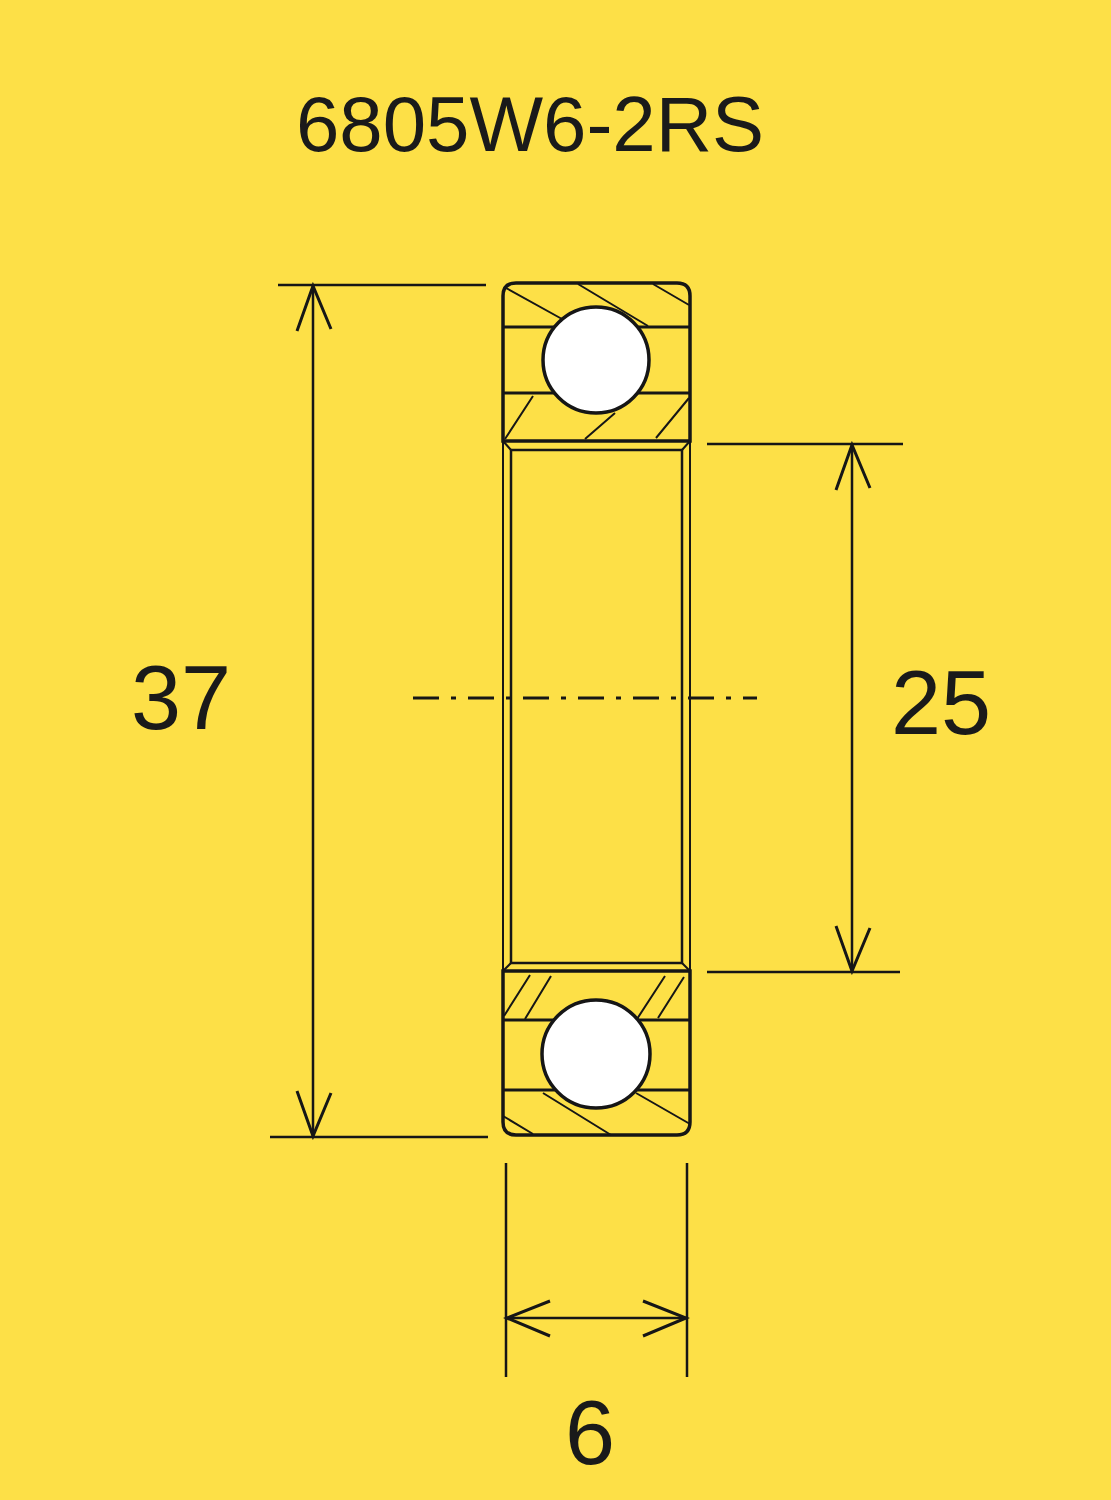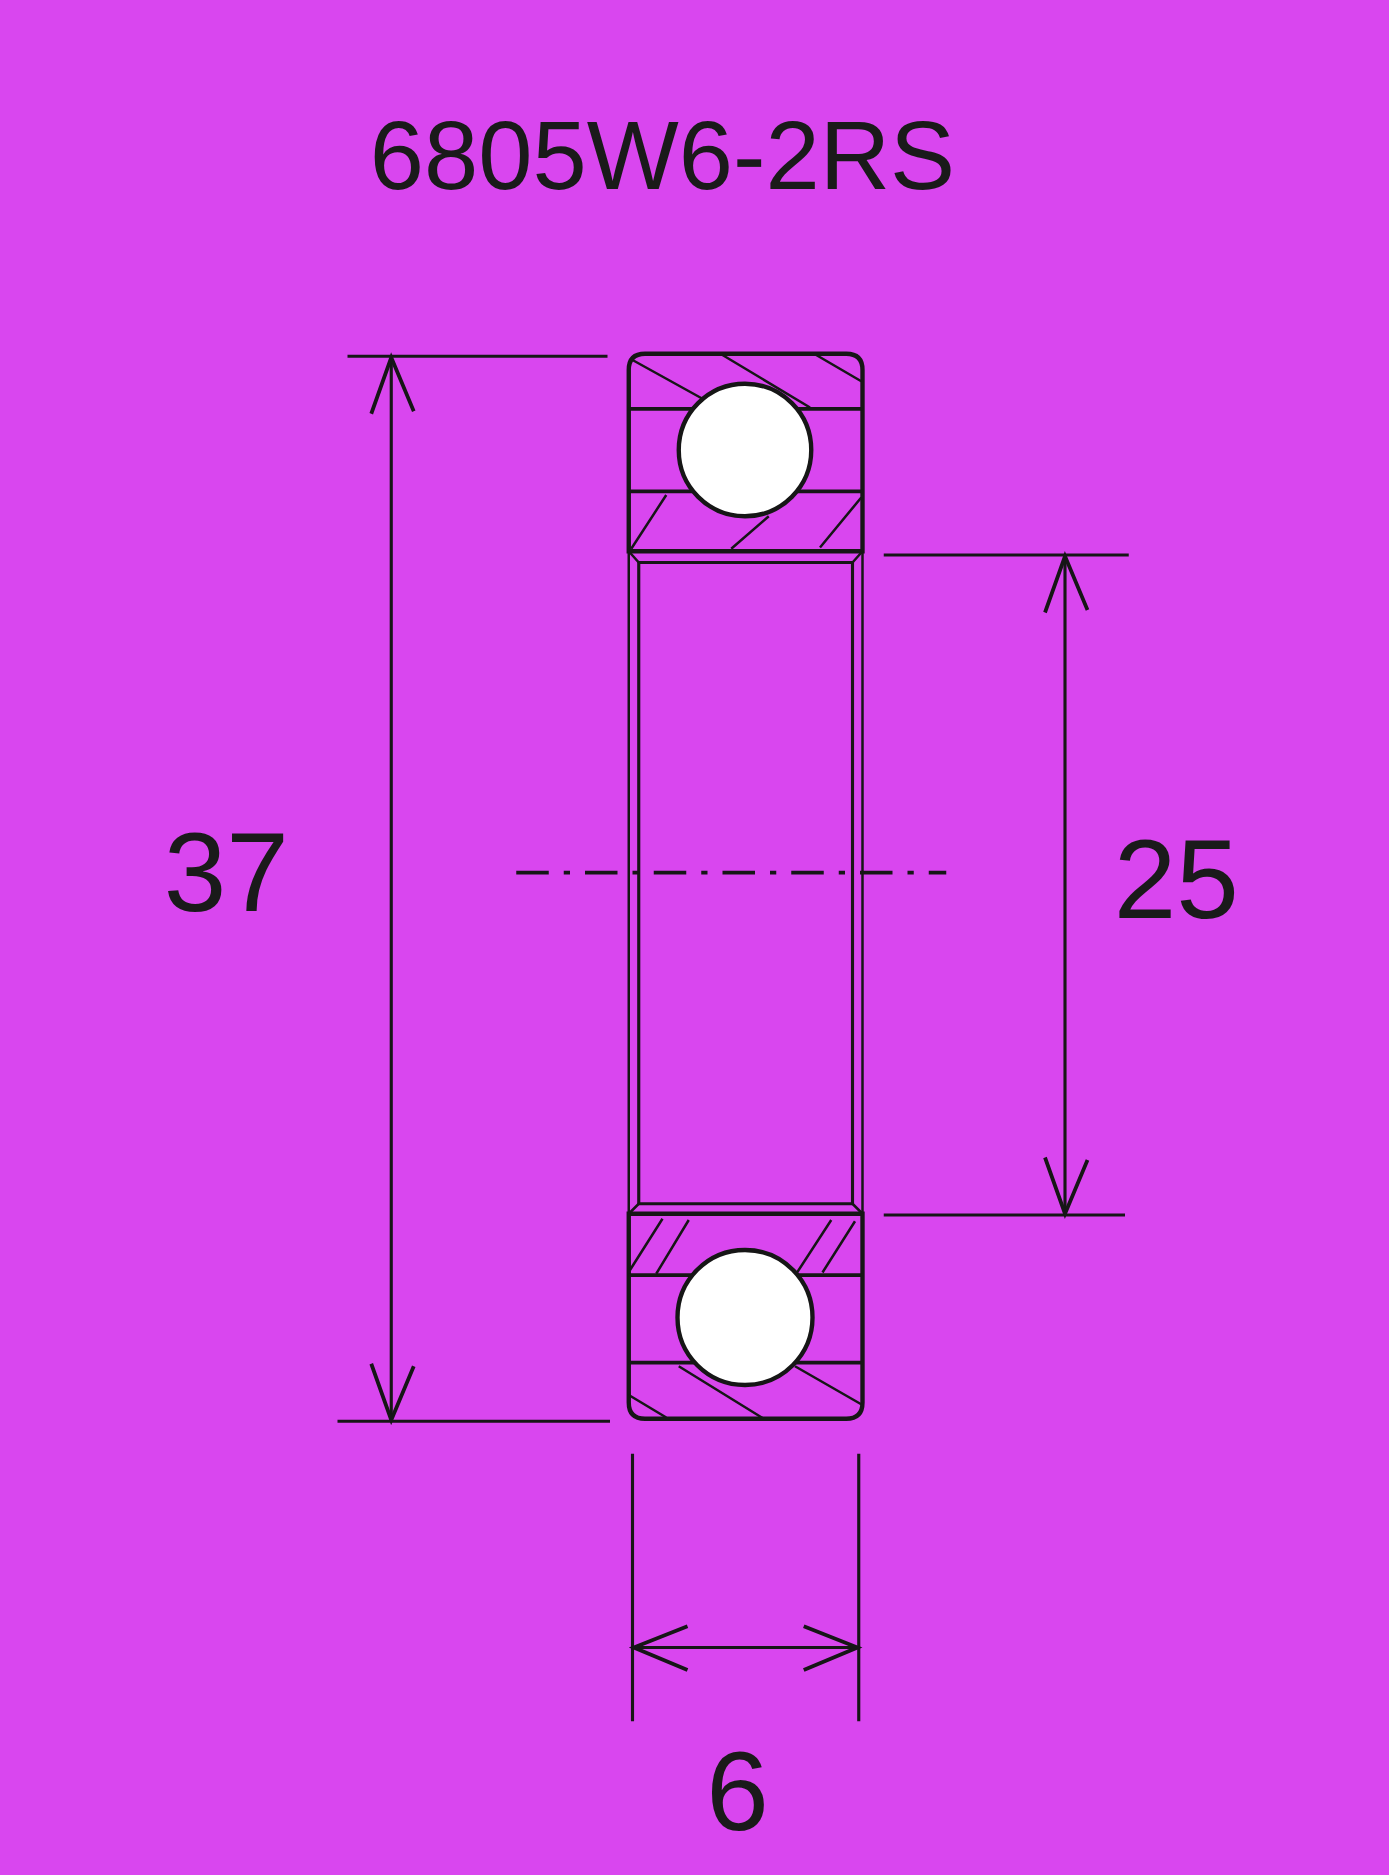--- a/index.html
+++ b/index.html
@@ -8,21 +8,21 @@
     background: #ffffff;
     width: 1111px;
     height: 1500px;
     overflow: hidden;
     font-family: "Liberation Sans", sans-serif;
   }
   .stage {
     position: relative;
     width: 1111px;
     height: 1500px;
-    background: #d946ef;
+    background: #fde047;
   }
   svg { display: block; }
   .outline  { stroke: #161616; stroke-width: 3.5; fill: none; }
   .divider  { stroke: #161616; stroke-width: 3;   fill: none; }
   .thinline { stroke: #161616; stroke-width: 2;   fill: none; }
   .boreline { stroke: #161616; stroke-width: 2.5; fill: none; }
   .hatch    { stroke: #161616; stroke-width: 2;   fill: none; }
   .ball     { stroke: #161616; stroke-width: 3.5; fill: #ffffff; }
   .dim      { stroke: #161616; stroke-width: 2.5; fill: none; }
   .arrow    { stroke: #161616; stroke-width: 3;   fill: none; stroke-linejoin: miter; }

